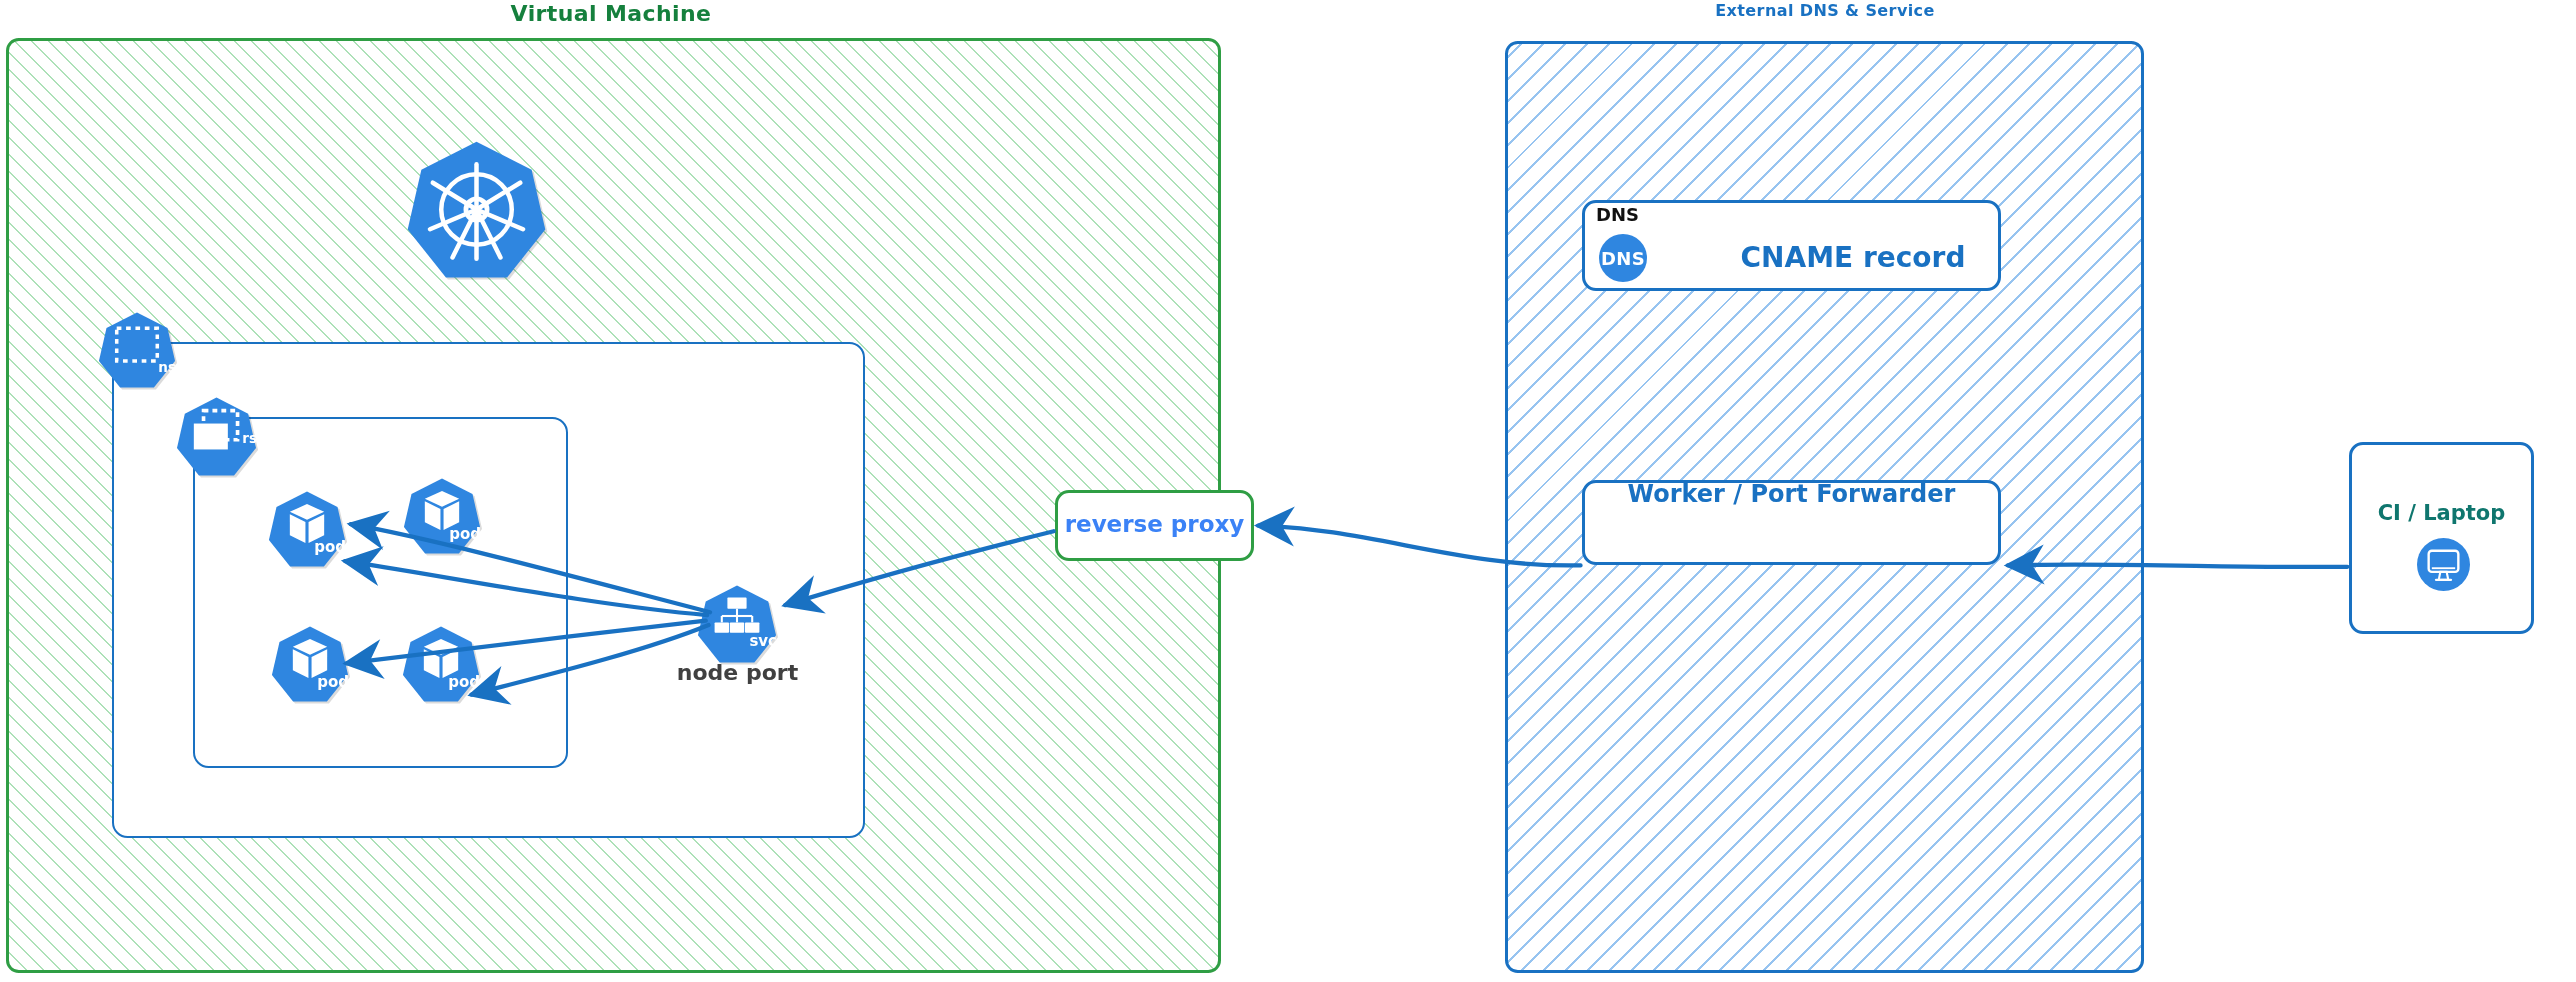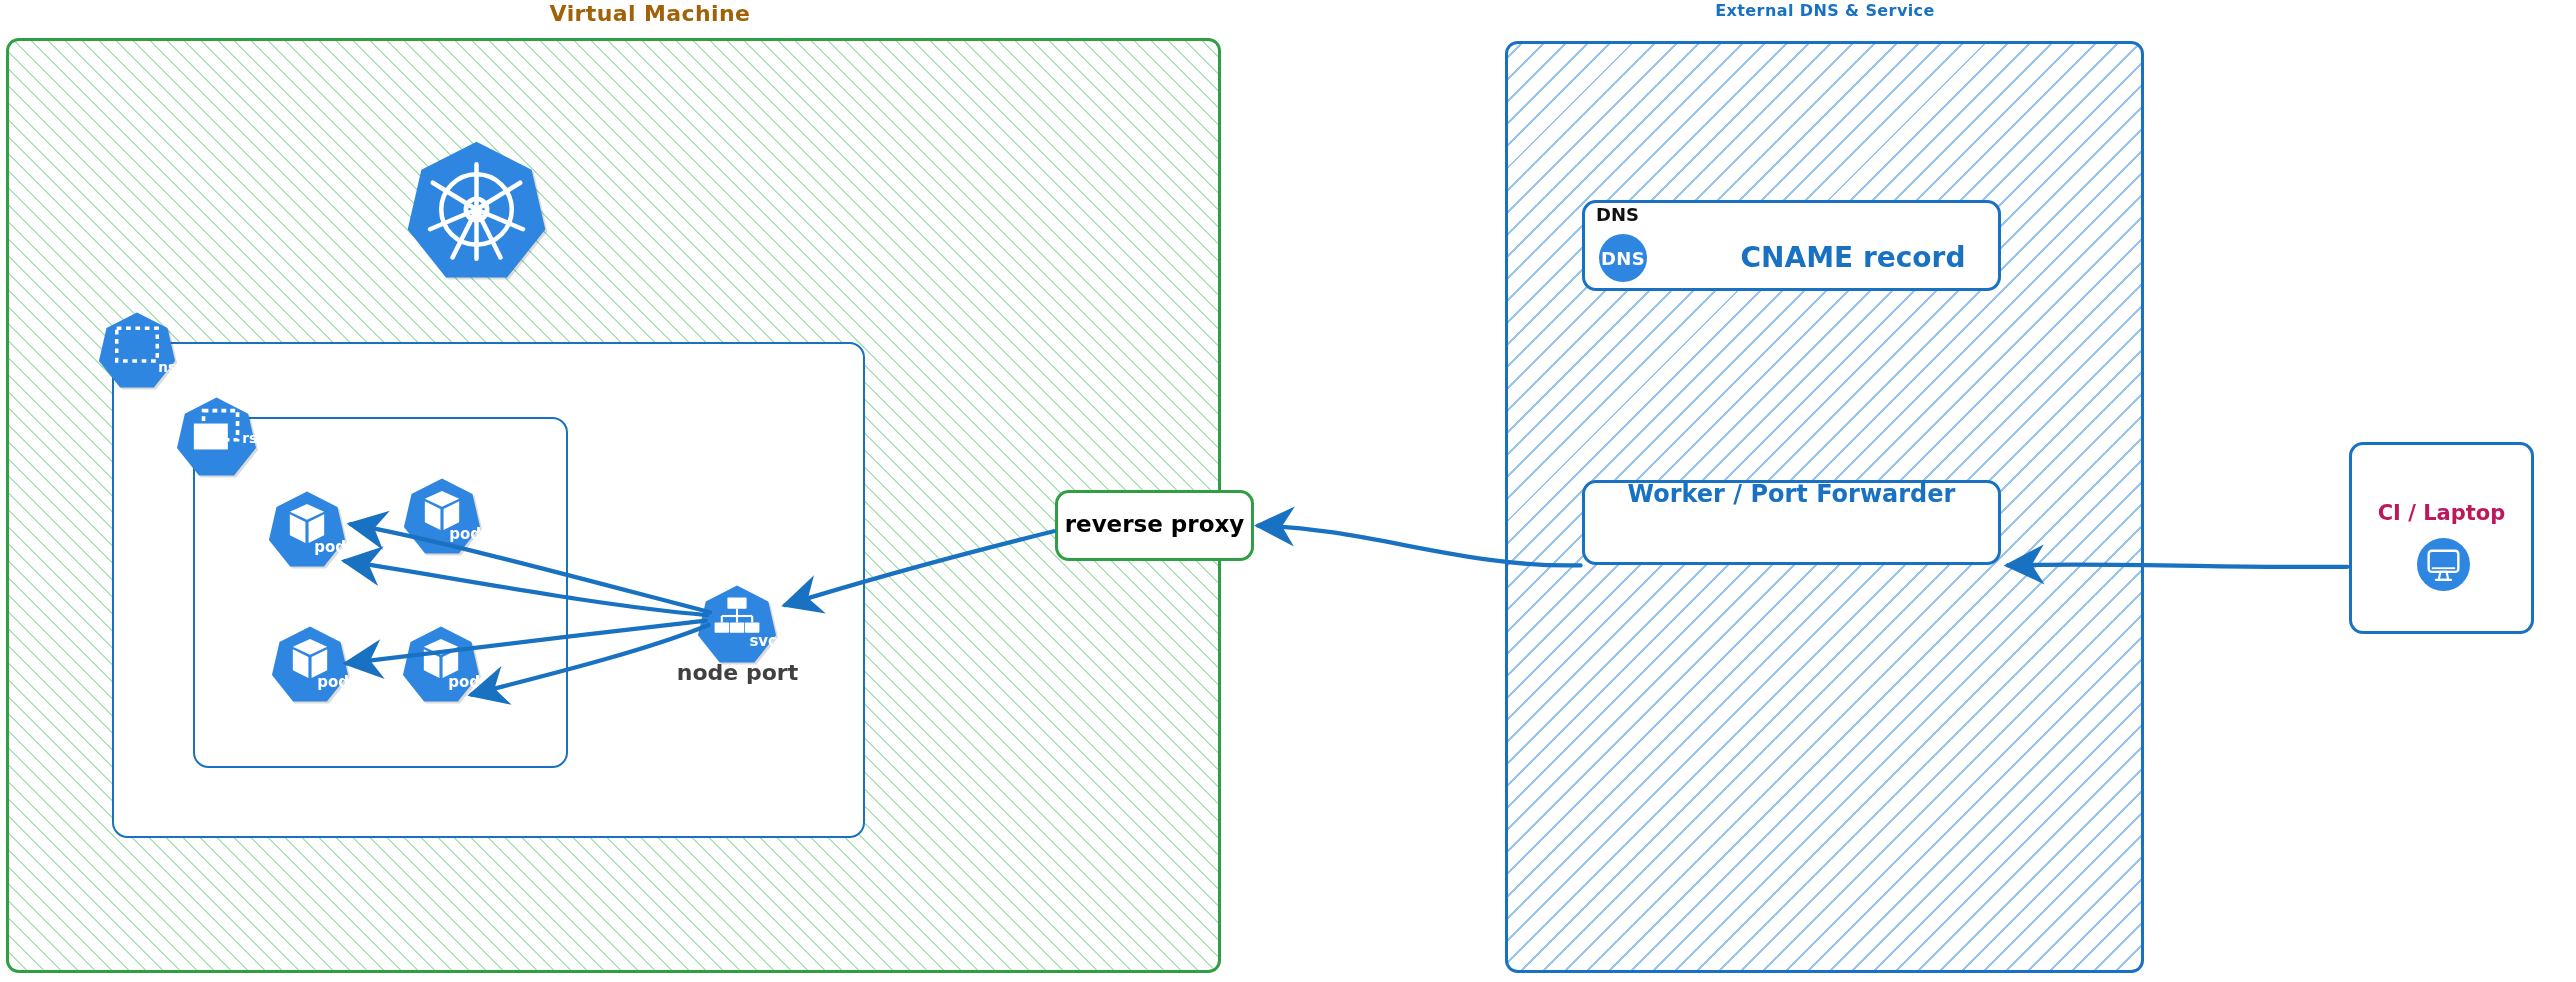--- a/index.html
+++ b/index.html
@@ -20,21 +20,21 @@
     left:5.7px;top:38px;width:1215px;height:935px;
     border:3.6px solid #2f9e44;border-radius:12.8px;
     background-color:#ffffff;
     background-image:repeating-linear-gradient(
         45deg,
         rgba(105,200,125,.55) 0px,
         rgba(105,200,125,.55) 1.4px,
         rgba(255,255,255,0) 1.4px,
         rgba(255,255,255,0) 12px);
   }
-  .vm-title{left:611px;top:1.4px;transform:translateX(-50%);color:#a16207;font-size:22px;margin-left:39px;}
+  .vm-title{left:611px;top:1.4px;transform:translateX(-50%);color:#15803d;font-size:22px;}
 
   .ext-box{
     left:1505px;top:41px;width:639px;height:932px;
     border:3.6px solid #1971c2;border-radius:12.8px;
     background-color:#ffffff;
     background-image:repeating-linear-gradient(
         -45deg,
         rgba(116,176,235,.75) 0px,
         rgba(116,176,235,.75) 2.1px,
         rgba(255,255,255,0) 2.1px,
@@ -69,27 +69,27 @@
 
   .worker-card{left:1582px;top:480px;width:419px;height:85px;}
   .worker-text{
     position:absolute;left:1582px;top:480px;width:419px;text-align:center;
     color:#1971c2;font-size:24px;font-weight:600;
   }
 
   .ci-card{left:2349px;top:442px;width:185px;height:192px;}
   .ci-text{
     position:absolute;left:2349px;top:501px;width:185px;text-align:center;
-    color:#be185d;font-size:21px;font-weight:600;
+    color:#0f766e;font-size:21px;font-weight:600;
   }
 
   .proxy-card{left:1055px;top:490px;width:199px;height:71px;border-color:#2f9e44;border-width:3.6px;}
   .proxy-text{
     position:absolute;left:1055px;top:511px;width:199px;text-align:center;
-    color:#000000;font-size:23px;font-weight:600;
+    color:#3b82f6;font-size:23px;font-weight:600;
   }
 
   
   .k8s{position:absolute;}
   .k8s svg{display:block;filter:drop-shadow(2.1px 2.1px 0 rgba(0,0,0,.14));}
   .k8s .cap{
     position:absolute;left:0;width:100%;text-align:right;color:#ffffff;
     font-weight:700;font-family:"DejaVu Sans",sans-serif;
   }
 

